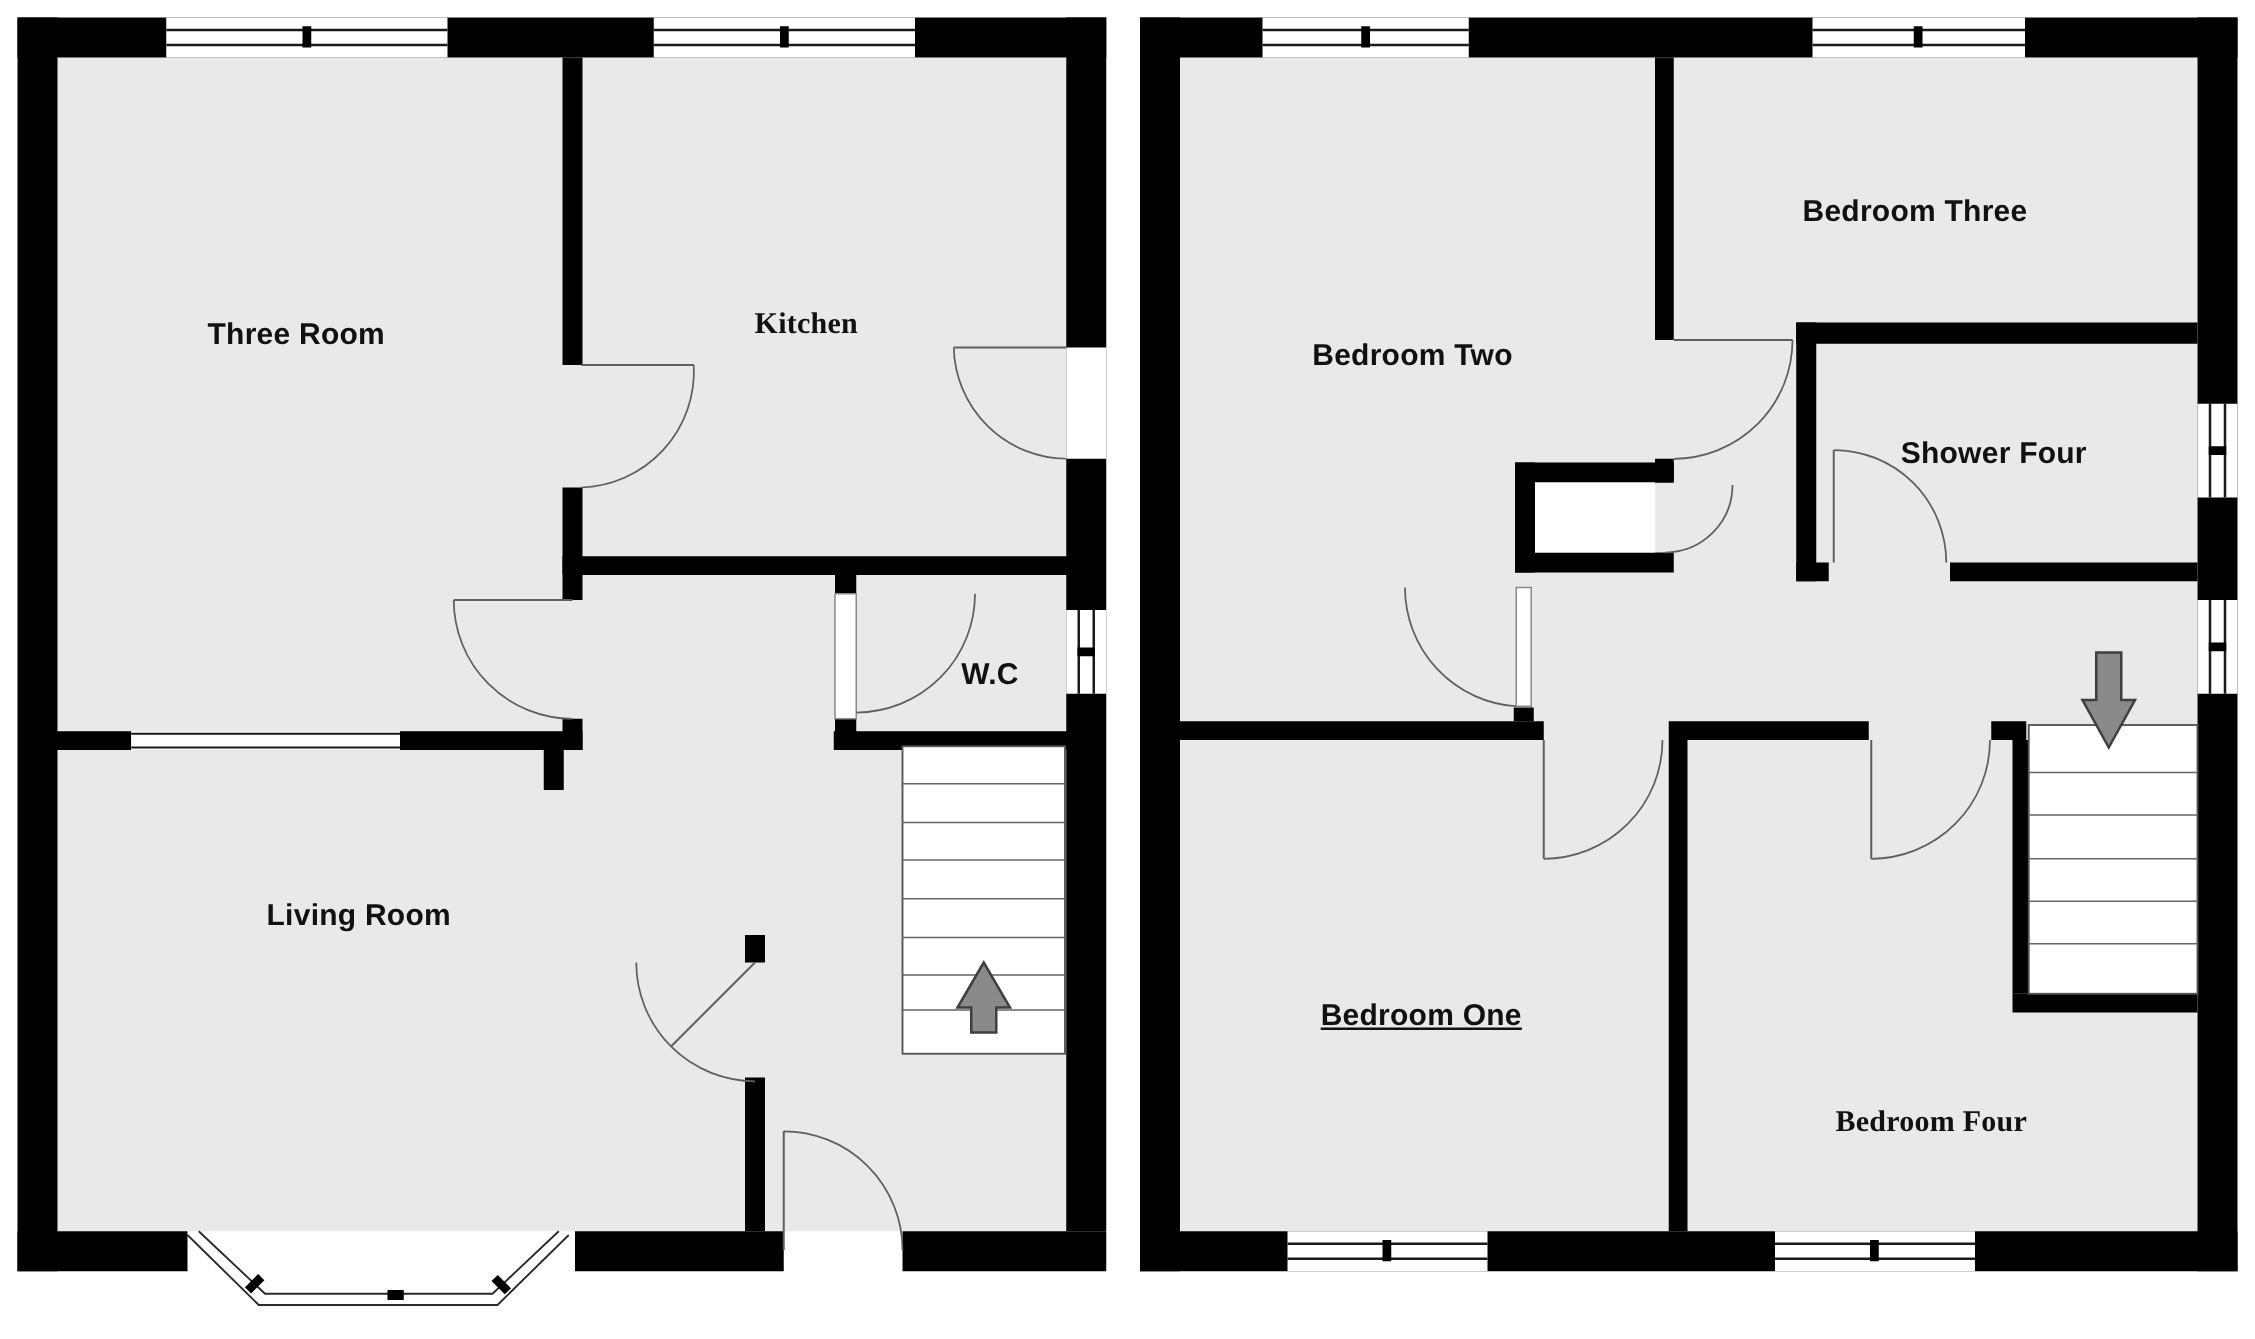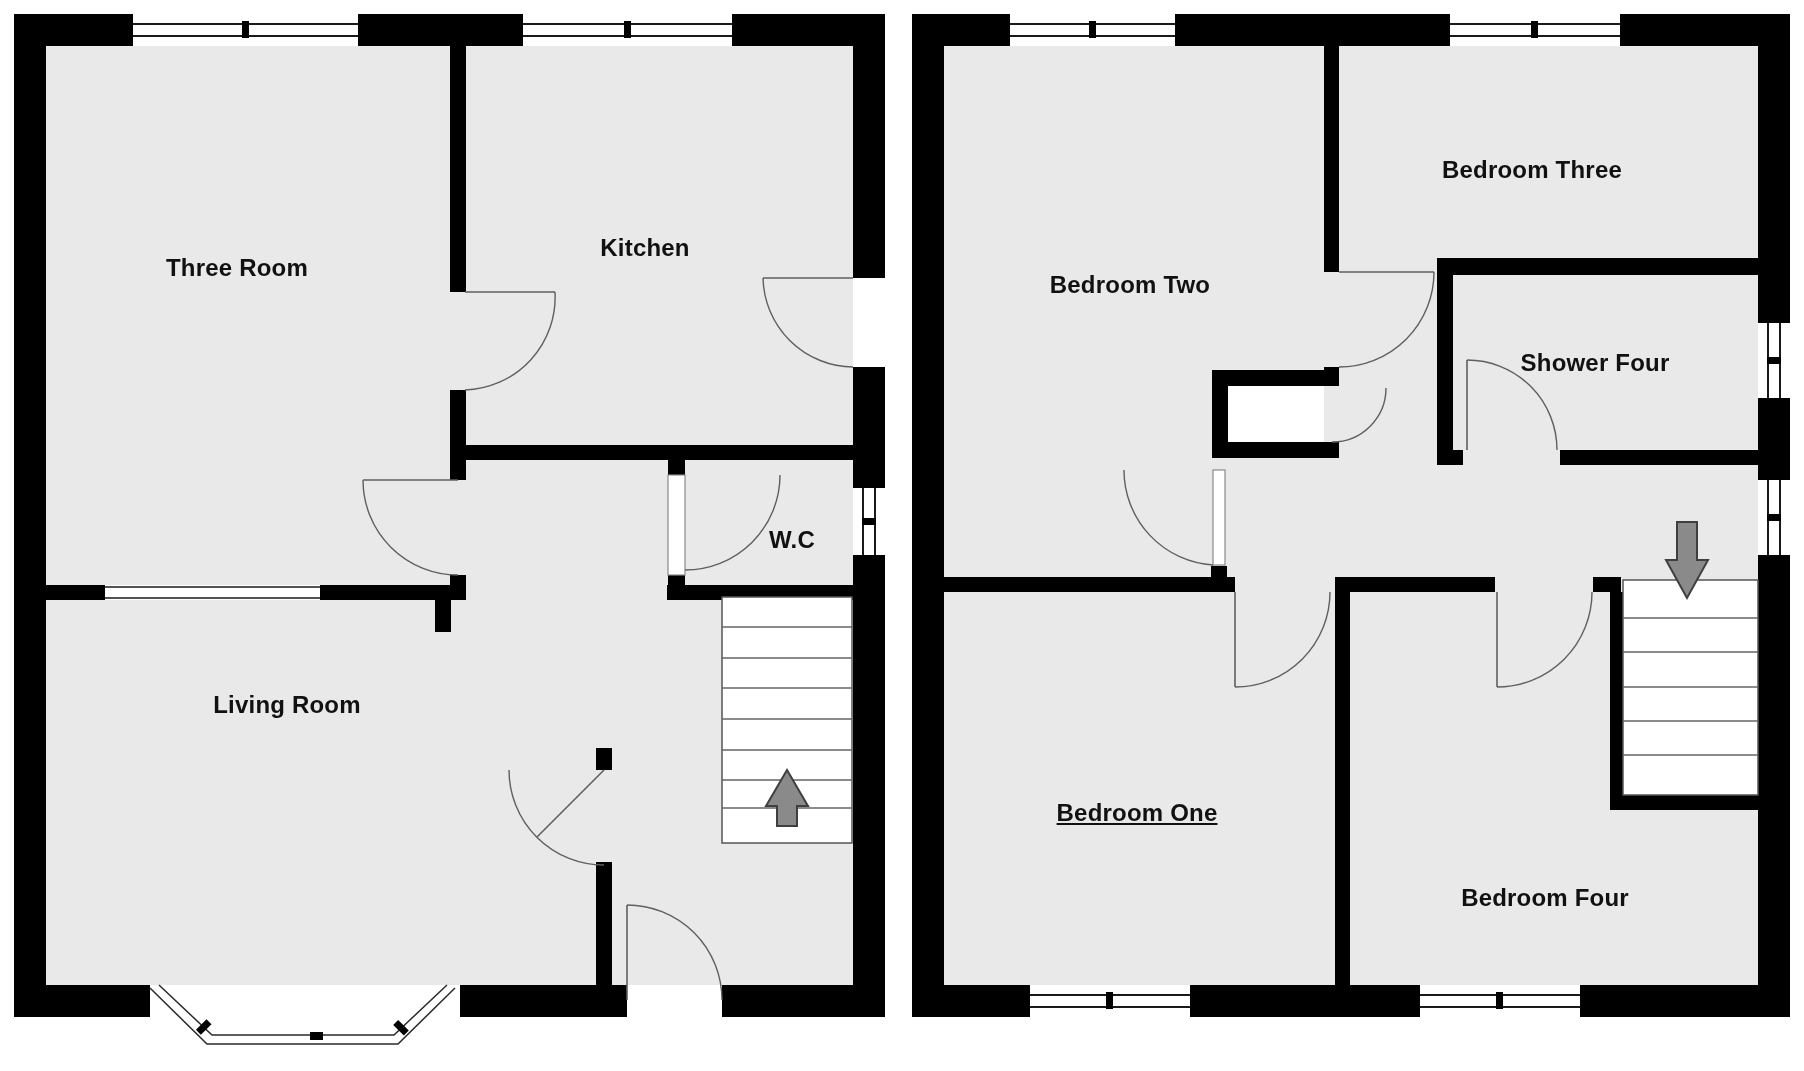--- a/index.html
+++ b/index.html
@@ -229,23 +229,23 @@
         <rect class="stairbox" x="1623" y="580" width="135" height="215"></rect>
         <path class="tread" d="M1623,618 H1758 M1623,652 H1758 M1623,687 H1758 M1623,721 H1758 M1623,755 H1758"></path>
         <g>
           <polygon class="arrow" points="1687,598 1666,560 1677,560 1677,522 1697,522 1697,560 1708,560"></polygon>
         </g>
       </g>
     </g>
   </svg>
 
   <div class="room-label" style="left:237px;top:268px;">Three Room</div>
-  <div class="room-label" style="left:645px;top:248px;">Kitchen</div>
+  <div class="room-label" style="left:645px;top:260px;font-family:Liberation Serif, serif;">Kitchen</div>
   <div class="room-label" style="left:792px;top:540px;">W.C</div>
-  <div class="room-label" style="left:287px;top:705px;">Living Room</div>
+  <div class="room-label" style="left:287px;top:733px;">Living Room</div>
 
   <div class="room-label" style="left:1130px;top:285px;">Bedroom Two</div>
   <div class="room-label" style="left:1532px;top:170px;">Bedroom Three</div>
   <div class="room-label" style="left:1595px;top:363px;">Shower Four</div>
   <div class="room-label" style="left:1137px;top:813px;text-decoration:underline;">Bedroom One</div>
-  <div class="room-label" style="left:1545px;top:898px;">Bedroom Four</div>
+  <div class="room-label" style="left:1545px;top:898px;font-family:Liberation Serif, serif;">Bedroom Four</div>
 
 </div>
 
 </body></html>

